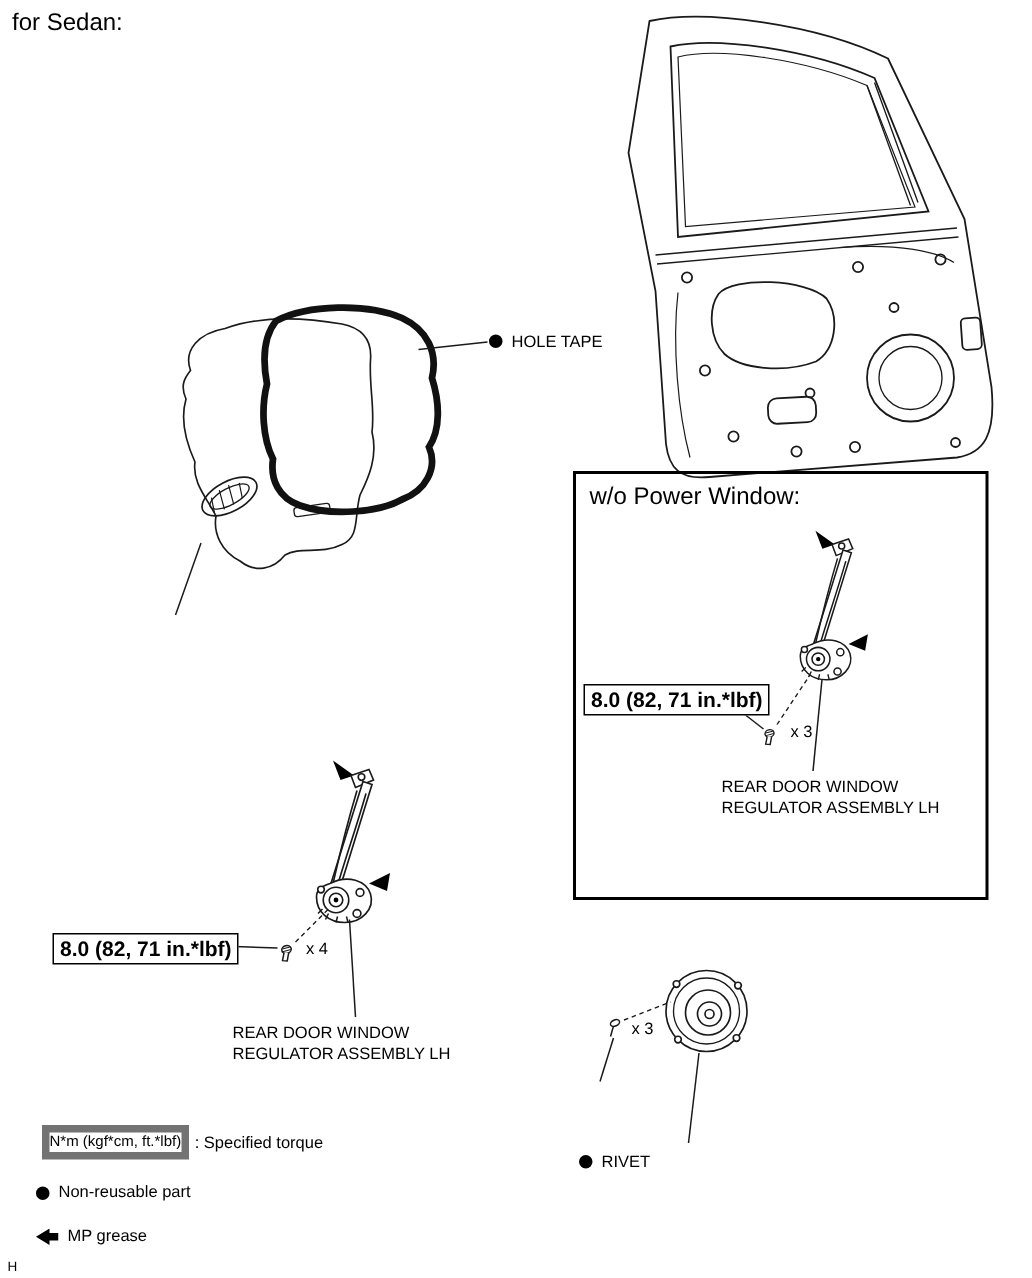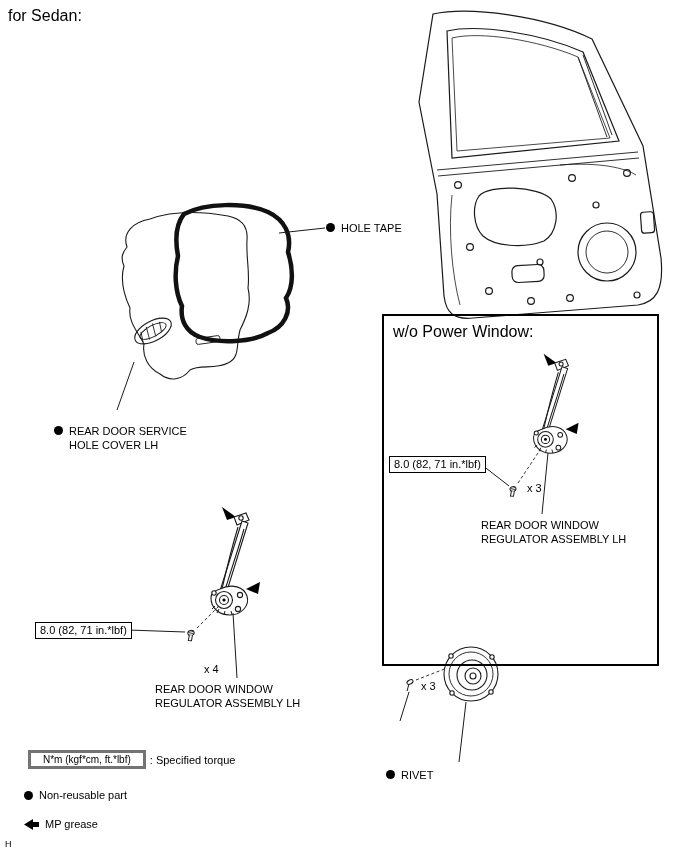--- a/index.html
+++ b/index.html
@@ -4,25 +4,25 @@
 <style>
   * { margin:0; padding:0; box-sizing:border-box; }
   html,body { background:#fff; }
   body { font-family:"Liberation Sans", sans-serif; color:#000; }
   .page { position:relative; width:688px; height:852px; background:#fff; overflow:hidden; }
   .art { position:absolute; left:0; top:0; z-index:1; }
   .lbl { position:absolute; z-index:3; font-size:11px; line-height:1.3; color:#000; }
   .title { font-size:16px; }
   .row { display:flex; align-items:flex-start; }
   .bullet { display:inline-block; width:9px; height:9px; border-radius:50%; background:#000; margin:2px 6px 0 0; flex:0 0 auto; }
-  .torque-box { position:absolute; z-index:3; border:1px solid #000; background:#fff; font-size:11px; line-height:1.2; padding:1px 4px; white-space:nowrap; }
+  .torque-box { position:absolute; z-index:3; border:1px solid #000; background:#fff; font-size:14px; line-height:1.2; padding:1px 4px; white-space:nowrap;font-weight:bold; }
   .pw-box { position:absolute; z-index:2; border:2px solid #000; background:transparent; }
   .pw-box .lbl { position:absolute; }
   .legend-row { position:absolute; z-index:3; display:flex; align-items:center; font-size:11px; }
-  .legend-torque-box { display:inline-block; border:3px solid #737373; font-size:10px; padding:1px 12px; background:#fff; }
+  .legend-torque-box { display:inline-block; border:5px solid #737373; font-size:10px; padding:1px 0; background:#fff; }
   .legend-desc { margin-left:4px; }
   .grease-arrow { margin-right:6px; flex:0 0 auto; display:block; }
   .nowrap { white-space:nowrap; }
   .pagemark { position:absolute; z-index:3; font-size:9px; }
 </style>
 </head>
 <body>
 
 <div class="page">
 
@@ -123,42 +123,38 @@
       <line x1="466" y1="702" x2="459" y2="762"></line>
       <line x1="409" y1="692" x2="400" y2="721"></line>
       <g stroke-dasharray="3,2.5" stroke-width="0.9">
         <line x1="197" y1="628" x2="219" y2="606"></line>
         <line x1="518" y1="483" x2="540" y2="450"></line>
         <line x1="416" y1="680" x2="447" y2="668"></line>
       </g>
     </g>
   </svg>
 
-  <div class="pw-box" style="left:382px; top:314px; width:277px; height:352px;">
+  <div class="pw-box" style="left:382px; top:314px; width:277px; height:286px;">
     <div class="lbl title" style="left:9px; top:6px;">w/o Power Window:</div>
   </div>
 
   <div class="lbl title" style="left:8px; top:6px;">for Sedan:</div>
 
   <div class="lbl row" style="left:326px; top:221px;">
     <span class="bullet"></span>
     <span class="nowrap">HOLE TAPE</span>
   </div>
 
-  <div class="lbl row" style="left:54px; top:424px;">
-    <span class="bullet"></span>
-    <span style="width:120px;">REAR DOOR SERVICE HOLE COVER LH</span>
-  </div>
 
   <div class="torque-box" style="left:389px; top:456px;">8.0 (82, 71 in.*lbf)</div>
   <div class="lbl" style="left:527px; top:481px;">x 3</div>
   <div class="lbl" style="left:481px; top:518px; width:175px;">REAR DOOR WINDOW REGULATOR ASSEMBLY LH</div>
 
   <div class="torque-box" style="left:35px; top:622px;">8.0 (82, 71 in.*lbf)</div>
-  <div class="lbl" style="left:204px; top:662px;">x 4</div>
+  <div class="lbl" style="left:204px; top:626px;">x 4</div>
   <div class="lbl" style="left:155px; top:682px; width:175px;">REAR DOOR WINDOW REGULATOR ASSEMBLY LH</div>
 
   <div class="lbl" style="left:421px; top:679px;">x 3</div>
   <div class="lbl row" style="left:386px; top:724px;margin-top:44px;">
     <span class="bullet"></span>
     <span class="nowrap">RIVET</span>
   </div>
 
   <div class="legend-row" style="left:28px; top:750px;">
     <span class="legend-torque-box">N*m (kgf*cm, ft.*lbf)</span>

